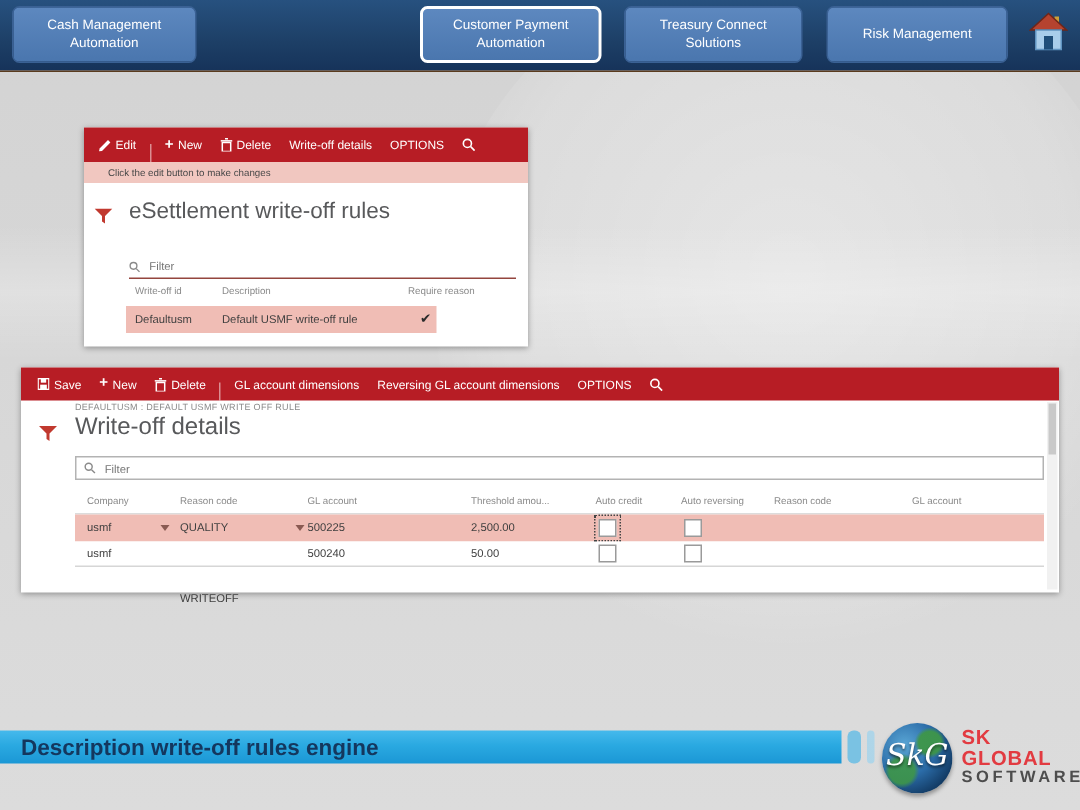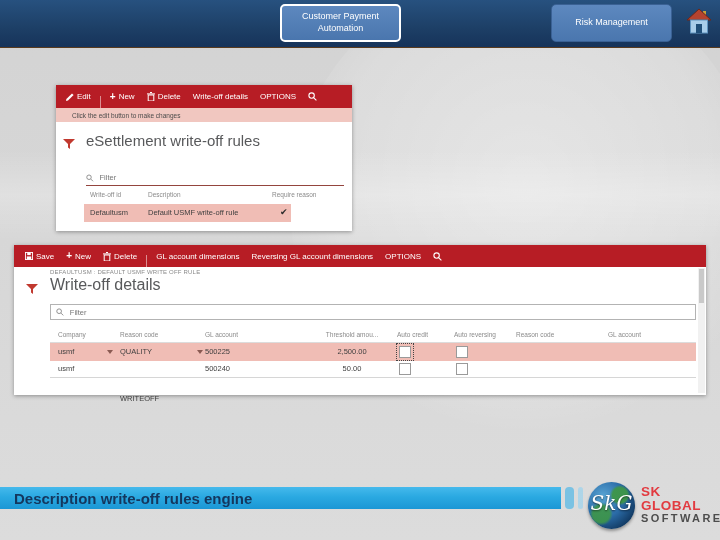--- a/index.html
+++ b/index.html
@@ -59,21 +59,21 @@
   
   .inset2{left:14px;top:245px;width:692px;height:150px;}
   .inset2 .ribbon{height:22px;padding-left:5px;}
   .crumb{position:absolute;left:36px;top:24px;font-size:6px;color:#8a8a8a;letter-spacing:.2px;}
   .i2-title{position:absolute;left:36px;top:31px;font-size:16px;color:#58595b;}
   .i2-funnel{left:12px;top:39px;}
   .i2-filter{left:36px;top:59px;width:646px;height:16px;padding-left:5px;box-sizing:border-box;}
   .i2-head{position:absolute;left:36px;right:10px;top:84px;height:13px;border-bottom:1px solid #dcdcdc;}
   .i2-row1{left:36px;top:98px;width:646px;height:18px;}
   .i2-row2{left:36px;top:116px;width:646px;height:17px;border-bottom:1px solid #d6d6d6;box-sizing:border-box;background:#fff;}
-  .num{text-align:center;}
+  .num{text-align:left;}
   .scrollbar{position:absolute;right:1px;top:23px;bottom:2px;width:7px;background:#f1f1f1;}
   .scroll-thumb{position:absolute;left:1px;top:1px;width:5px;height:34px;background:#c9c9c9;}
 
   
   .footer-bar{position:absolute;left:0;top:487px;width:561px;height:22px;
               background:linear-gradient(180deg,#45b9ec 0%,#2aa9e1 45%,#1b97d5 100%);
               display:flex;align-items:center;padding-left:14px;box-sizing:border-box;}
   .footer-bar span{font-size:15px;font-weight:bold;color:#14375e;}
   .arc1{position:absolute;left:565px;top:487px;width:9px;height:22px;border-radius:4px;background:rgba(90,185,230,.75);}
   .arc2{position:absolute;left:578px;top:487px;width:5px;height:22px;border-radius:3px;background:rgba(150,210,240,.65);}
@@ -97,21 +97,23 @@
 </style>
 </head>
 <body>
 
 <div class="slide">
 
   <div class="wm-circle"></div>
   <div class="wm-band"></div>
 
   <div class="topnav">
+    <div class="tab" style="left:8px;width:123px;">Cash Management Automation</div>
     <div class="tab selected" style="left:280px;width:121px;">Customer Payment Automation</div>
+    <div class="tab" style="left:416px;width:119px;">Treasury Connect Solutions</div>
     <div class="tab" style="left:551px;width:121px;">Risk Management</div>
     <div class="home-btn">
       <svg width="26" height="32" viewBox="0 0 26 32">
         <rect x="17" y="4" width="3" height="5" fill="#c99f3a"></rect>
         <polygon points="13,2 25,13 1,13" fill="#b5432f" stroke="#6e2619" stroke-width="1"></polygon>
         <rect x="4.5" y="13" width="17" height="13" fill="#a8cdea"></rect>
         <rect x="4.5" y="13" width="17" height="13" fill="none" stroke="#5f93c0" stroke-width="1"></rect>
         <rect x="10" y="17" width="6" height="9" fill="#1f4e79"></rect>
       </svg>
     </div>

